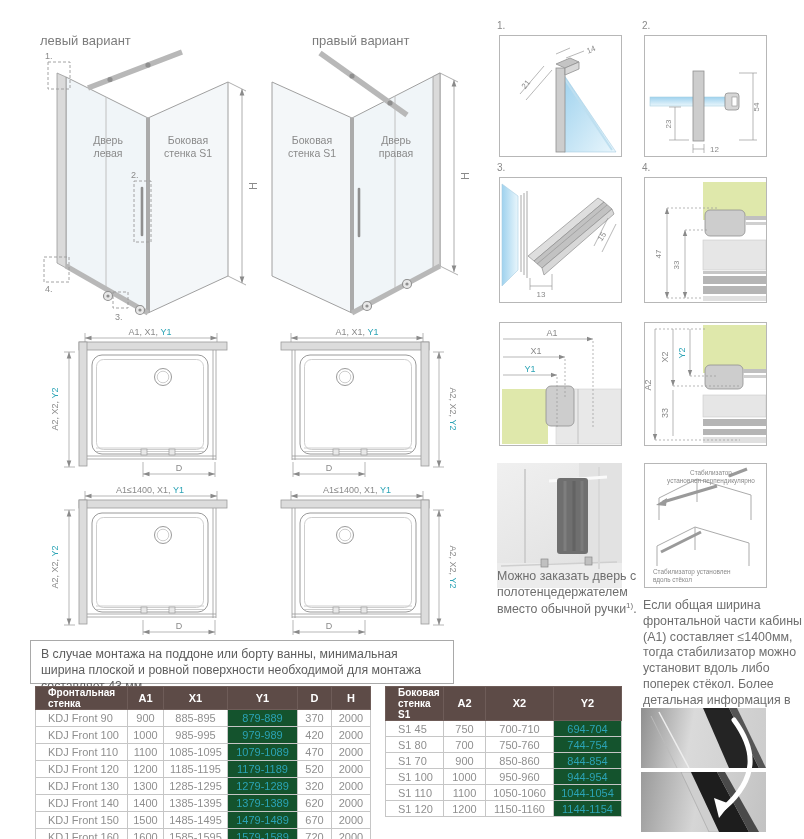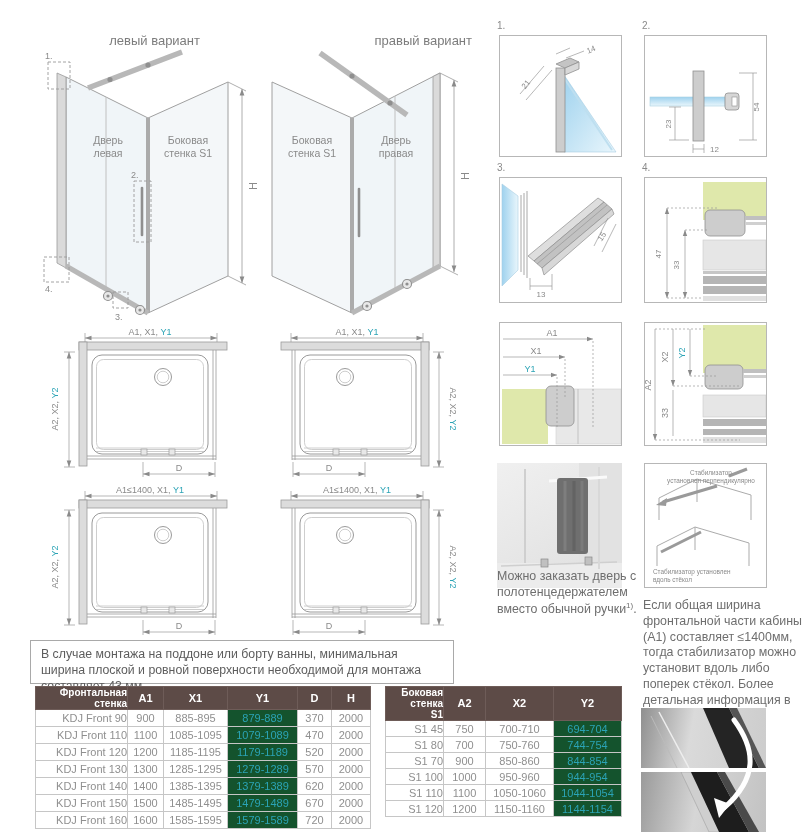--- a/index.html
+++ b/index.html
@@ -1,34 +1,34 @@
 <!DOCTYPE html>
 <html><head>
 <meta charset="utf-8">
 <style>
   html,body{margin:0;padding:0}
   body{width:804px;height:839px;position:relative;background:#fff;
        font-family:"Liberation Sans",sans-serif;overflow:hidden}
   .abs{position:absolute}
-  .vtitle{font-size:13px;color:#7c7c7c;text-align:right}
+  .vtitle{font-size:13px;color:#7c7c7c;text-align:left}
   .boxlbl{position:absolute;font-size:10px;color:#8a8a8a}
   .box{position:absolute;border:1px solid #b7b7b7;background:#fff;box-sizing:border-box;overflow:hidden}
   .caption{position:absolute;font-size:12.4px;color:#6e6e6e;line-height:1.27}
   .caption sup{font-size:8px}
   .note{position:absolute;border:1px solid #a9a9a9;font-size:12.3px;color:#5d5d5d;
         padding:5px 10px;box-sizing:border-box;line-height:1.32;background:#fff}
   svg text{font-family:"Liberation Sans",sans-serif}
   .dim{font-size:8px;fill:#8a8a8a}
   .dim9{font-size:9px;fill:#8a8a8a}
   .glabel{font-size:10.5px;fill:#8a8a8a}
   .teal{fill:#2ba3b5}
   table{border-collapse:collapse;table-layout:fixed;position:absolute;background:#fff}
   th{background:#5d4b47;color:#fff;font-size:11px;font-weight:bold;border:1px solid #6e5c58;padding:0;line-height:1.1}
   td{border:1px solid #c6c6c6;font-size:11px;color:#8f8f8f;text-align:center;padding:0;white-space:nowrap;overflow:hidden}
-  td.name,th.name{text-align:right;padding-left:12px}
+  td.name,th.name{text-align:left;padding-left:12px}
   th.name{font-size:10px}
   td.y{color:#2ba3b5;background:#14532d}
   .front td{height:16px}
   .front th{height:19px}
   .side td{height:15px}
   .side th{height:26px}
   .photo{position:absolute;box-sizing:border-box}
 </style>
 </head>
 <body>
@@ -501,41 +501,49 @@
     <tbody>
       <tr>
         <td class="name">KDJ Front 90</td>
         <td class="">900</td>
         <td class="">885-895</td>
         <td class=" y">879-889</td>
         <td class="">370</td>
         <td class="">2000</td>
       </tr>
       <tr>
+        <td class="name">KDJ Front 100</td>
+        <td class="">1000</td>
+        <td class="">985-995</td>
+        <td class=" y">979-989</td>
+        <td class="">420</td>
+        <td class="">2000</td>
+      </tr>
+      <tr>
         <td class="name">KDJ Front 110</td>
         <td class="">1100</td>
         <td class="">1085-1095</td>
         <td class=" y">1079-1089</td>
         <td class="">470</td>
         <td class="">2000</td>
       </tr>
       <tr>
         <td class="name">KDJ Front 120</td>
         <td class="">1200</td>
         <td class="">1185-1195</td>
         <td class=" y">1179-1189</td>
         <td class="">520</td>
         <td class="">2000</td>
       </tr>
       <tr>
         <td class="name">KDJ Front 130</td>
         <td class="">1300</td>
         <td class="">1285-1295</td>
         <td class=" y">1279-1289</td>
-        <td class="">570</td>
+        <td class="">320</td>
         <td class="">2000</td>
       </tr>
       <tr>
         <td class="name">KDJ Front 140</td>
         <td class="">1400</td>
         <td class="">1385-1395</td>
         <td class=" y">1379-1389</td>
         <td class="">620</td>
         <td class="">2000</td>
       </tr>

